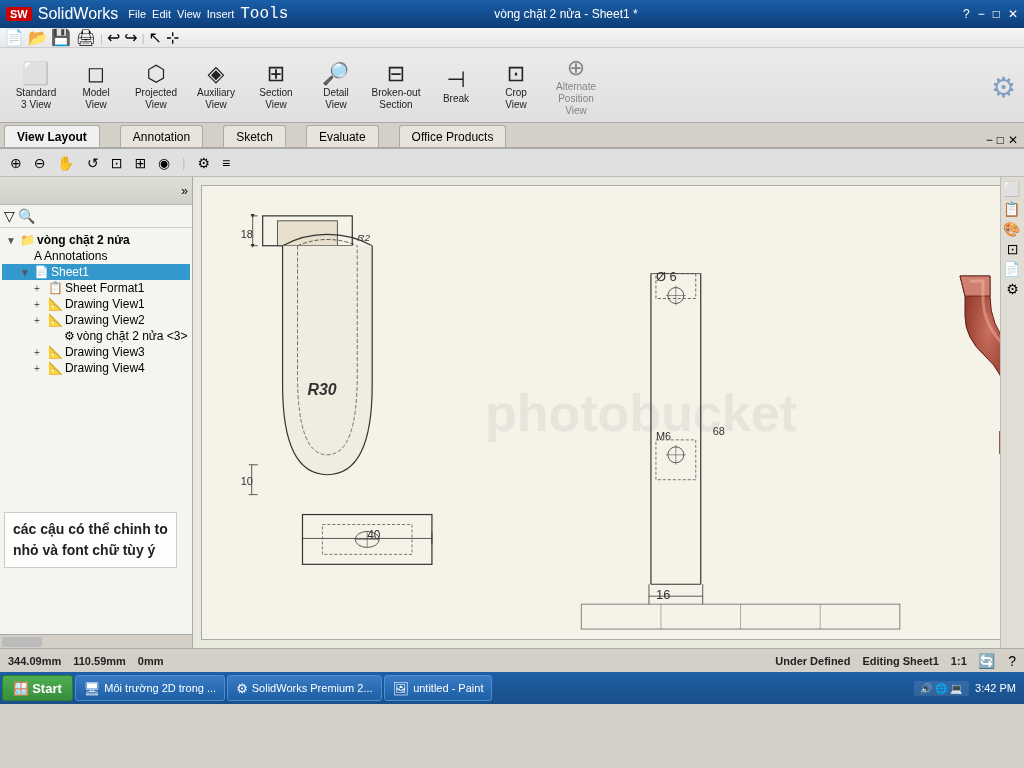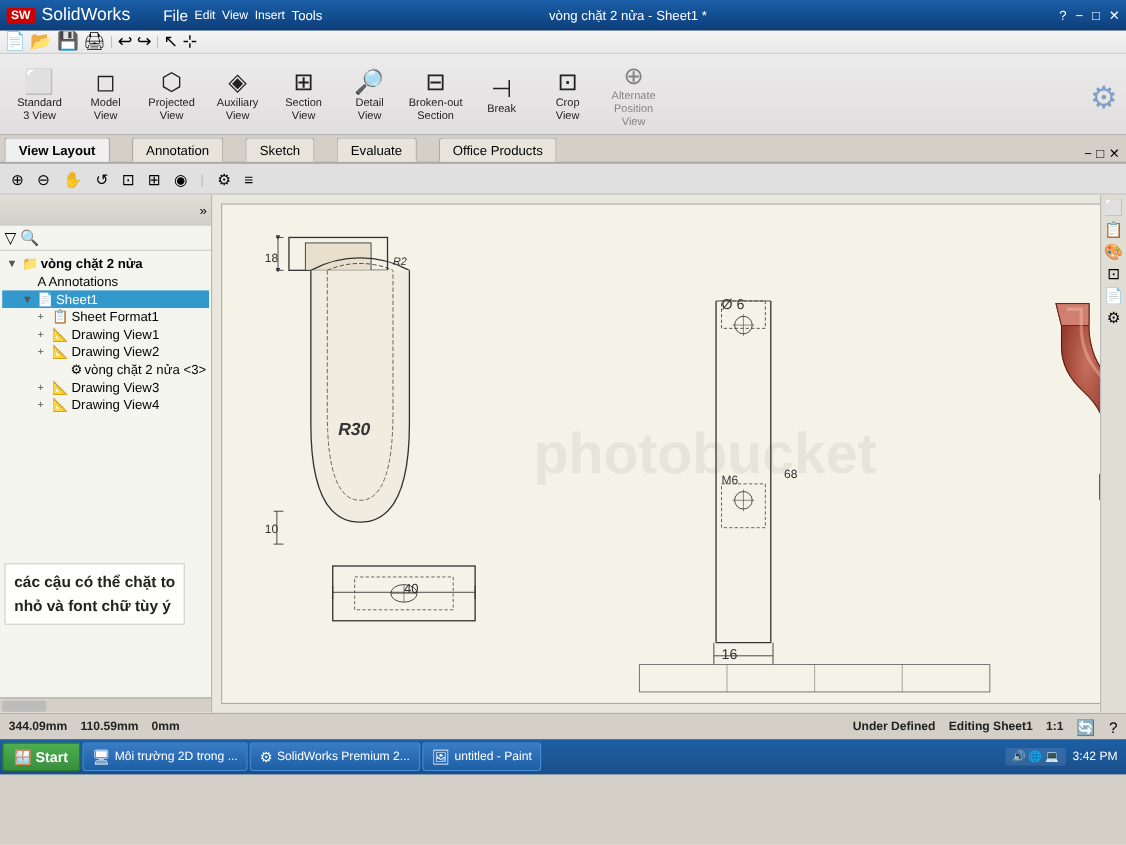--- a/index.html
+++ b/index.html
@@ -264,25 +264,25 @@
     }
     .taskbar-tray { background: rgba(255,255,255,0.1); padding: 2px 6px; border-radius: 2px; font-size: 10px; }
   </style>
 </head>
 <body>
 
 <div id="titlebar">
   <div class="title-left">
     <span class="logo">SW</span>
     <span style="font-size:16px;">SolidWorks</span>
-    <span style="font-size:14px; margin-left:24px;">File</span>
+    <span style="font-size:11px; margin-left:4px;">File</span>
     <span style="font-size:11px;">Edit</span>
     <span style="font-size:11px;">View</span>
     <span style="font-size:11px;">Insert</span>
-    <span style="font-size:12px;">Tools</span>
+    <span style="font-size:16px;font-family:Liberation Mono, monospace;">Tools</span>
     <span style="margin-left:200px; font-size:12px;">vòng chặt 2 nửa - Sheet1 *</span>
   </div>
   <div class="title-right">
     <span class="win-btn">?</span>
     <span class="win-btn">−</span>
     <span class="win-btn">□</span>
     <span class="win-btn">✕</span>
   </div>
 </div>
 
@@ -435,21 +435,21 @@
       </div>
 
       <div class="tree-item" style="padding-left:32px;">
         <span class="expand">+</span>
         <span class="node-icon">📐</span>
         <span>Drawing View4</span>
       </div>
     </div>
 
     <div id="overlay-text">
-      <div>các cậu có thể chặt to</div>
+      <div>các cậu có thể chỉnh to</div>
       <div>nhỏ và font chữ tùy ý</div>
     </div>
 
     <div id="sidebar-scrollbar">
       <div style="width:40px; height:10px; background:#bbb; border-radius:2px; margin:2px;"></div>
     </div>
 
   </div>
 
   <div id="drawing">

